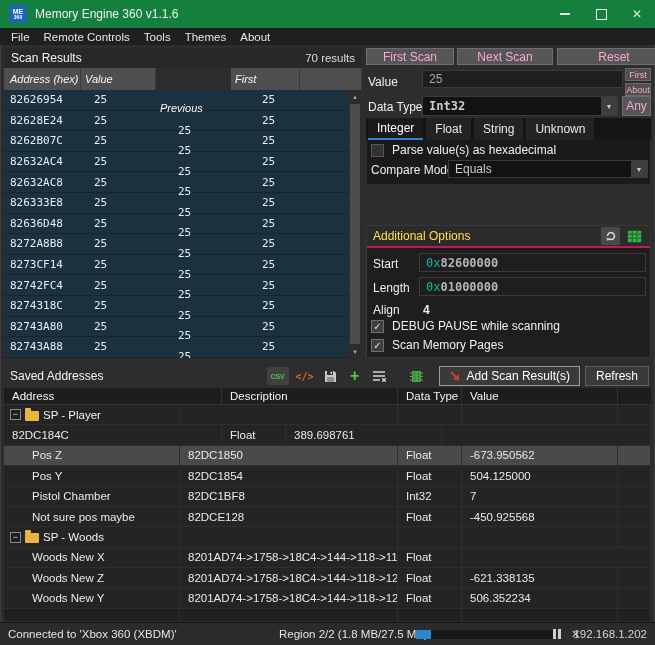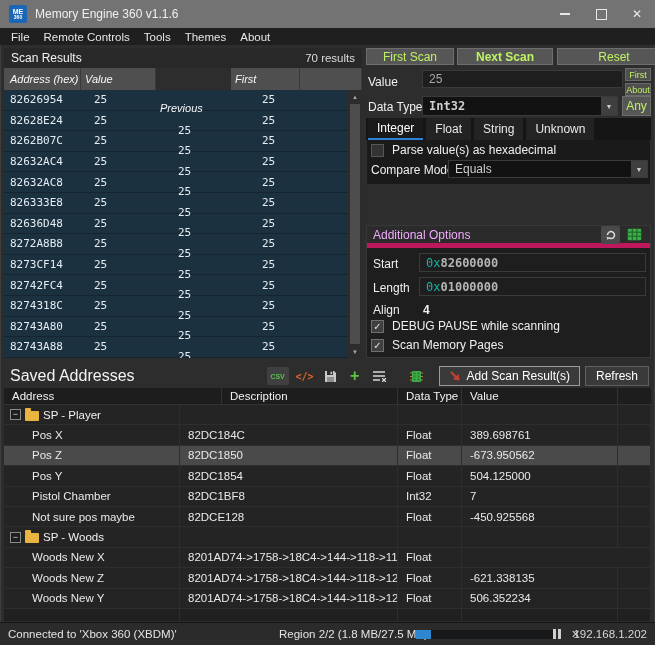--- a/index.html
+++ b/index.html
@@ -7,21 +7,21 @@
     width:655px;height:645px;position:relative;overflow:hidden;
     background:#2d2d2d;color:#eaeaea;
     font-family:"Liberation Sans",sans-serif;
     box-shadow:inset 0 0 0 1px #3d3d3d;
   }
   .abs{position:absolute;}
   .flex{display:flex;align-items:center;}
   .mono{font-family:"DejaVu Sans Mono",monospace;}
 
   
-  #titlebar{left:0;top:0;width:655px;height:28px;background:#737373;display:flex;align-items:center;}
+  #titlebar{left:0;top:0;width:655px;height:28px;background:#15803d;display:flex;align-items:center;}
   #appicon{width:18px;height:18px;margin-left:9px;background:#1b66b5;border-radius:2px;
     display:flex;flex-direction:column;align-items:center;justify-content:center;color:#fff;font-weight:bold;}
   #appicon .l1{font-size:7px;line-height:7px;}
   #appicon .l2{font-size:5px;line-height:5px;}
   #wintitle{margin-left:8px;font-size:12px;color:#f0f0f0;}
   #wincontrols{margin-left:auto;display:flex;height:28px;}
   .winbtn{width:36px;height:28px;display:flex;align-items:center;justify-content:center;color:#e8e8e8;font-size:12px;}
   .minbar{width:10px;height:1.5px;background:#e8e8e8;display:block;}
   .maxbox{width:9px;height:9px;border:1.3px solid #e8e8e8;display:block;}
 
@@ -42,44 +42,44 @@
   .scan-grid .c4,.shcell.c4{flex:1;}
   #scan-body{width:344px;height:268px;overflow:hidden;}
   .srow{display:flex;height:20.6px;background:#1b3140;border-bottom:1px solid rgba(0,0,0,0.25);box-sizing:border-box;gap:9px;}
   .scell{display:flex;align-items:center;color:#e6edf3;font-size:11px;box-sizing:border-box;font-family:"DejaVu Sans Mono",monospace;}
   #scan-scroll{position:absolute;right:0;top:42px;width:14px;height:268px;background:#2c2c2c;}
   .scroll-arrow{height:13px;display:flex;align-items:center;justify-content:center;font-size:6px;color:#a8a8a8;}
   #scan-thumb{position:absolute;left:2px;right:2px;top:14px;bottom:14px;background:#4d4d4d;}
 
   
   #controls{left:366px;top:48px;width:285px;height:314px;}
-  .btn{background:#565656;border:1px solid #6e6e6e;color:#bef264;font-size:12px;display:flex;align-items:center;justify-content:center;box-sizing:border-box;}
+  .btn{background:#565656;border:1px solid #6e6e6e;color:#f9a8d4;font-size:12px;display:flex;align-items:center;justify-content:center;box-sizing:border-box;}
   .btn-sm{font-size:9px;background:#4f4f4f;border:1px solid #6a6a6a;}
   .lbl{font-size:12px;color:#efefef;}
   .input{background:#1e1e1e;border:1px solid #3a3a3a;display:flex;align-items:center;padding-left:6px;box-sizing:border-box;font-size:12px;color:#a8a8a8;}
   .dropdown{background:#121212;border:1px solid #3a3a3a;display:flex;align-items:center;box-sizing:border-box;}
   .dd-text{flex:1;padding-left:6px;font-size:12px;color:#cfcfcf;}
   .dd-arrow{width:16px;align-self:stretch;background:#3f3f3f;display:flex;align-items:center;justify-content:center;font-size:7px;color:#cccccc;}
   #tabstrip{left:0px;top:70px;width:285px;height:22px;background:#151515;display:flex;align-items:flex-end;padding-left:2px;box-sizing:border-box;}
   .tab{height:22px;display:flex;align-items:center;padding:0 9px;font-size:12px;background:#232323;color:#e8e8e8;margin-right:3px;box-sizing:border-box;}
   .tab.active{background:#1a1a1a;border-bottom:2px solid #2f80d7;color:#ffffff;}
   #tabpanel{left:0;top:92px;width:285px;height:45px;background:#1a1a1a;border:1px solid #2e2e2e;border-top:none;box-sizing:border-box;}
   .cb{width:13px;height:13px;box-sizing:border-box;display:flex;align-items:center;justify-content:center;font-size:10px;color:#e2e2e2;}
   .cb.off{background:#333333;border:1px solid #565656;}
   .cb.on{background:#3f3f3f;border:1px solid #6f6f6f;}
   #addl{left:0;top:177px;width:285px;height:133px;background:#1e1e1e;border:1px solid #383838;box-sizing:border-box;}
-  #addl-header{height:22px;background:#2b2b2b;display:flex;align-items:center;padding:0 6px;font-size:12px;color:#f0abfc;border-bottom:5px solid #be185d;box-sizing:border-box;}
+  #addl-header{height:22px;background:#2b2b2b;display:flex;align-items:center;padding:0 6px;font-size:12px;color:#fde047;border-bottom:2px solid #be185d;box-sizing:border-box;}
   .iconbtn{width:19px;height:18px;display:flex;align-items:center;justify-content:center;background:#4a4a4a;border-radius:2px;}
   .hexpre{color:#14b8a6;}
   .hexval{color:#b5b5b5;}
 
   
   #saved{left:4px;top:364px;width:647px;height:256px;}
   #saved-toolbar{height:24px;display:flex;align-items:center;padding:0 2px 0 6px;box-sizing:border-box;}
-  #saved-title{font-size:16px;color:#f2f2f2;}
+  #saved-title{font-size:12px;color:#f2f2f2;}
   .tb-icon{height:18px;display:flex;align-items:center;justify-content:center;}
   #csv-btn{width:22px;background:#404040;border-radius:2px;color:#55c14e;font-size:7px;font-weight:bold;}
   #code-btn{width:22px;color:#d9662c;font-weight:bold;font-size:10px;font-family:"DejaVu Sans Mono",monospace;}
   #plus-btn{width:18px;color:#59c93f;font-size:16px;font-weight:bold;}
   #addscan-btn{height:20px;border:1px solid #9a9a9a;background:#3a3a3a;display:flex;align-items:center;gap:6px;padding:0 9px;font-size:12px;color:#fff;box-sizing:border-box;}
   #refresh-btn{height:20px;border:1px solid #5f5f5f;background:#3a3a3a;display:flex;align-items:center;padding:0 10px;font-size:12px;color:#fff;box-sizing:border-box;}
   #saved-header{height:16px;display:flex;background:#1d1d1d;border-bottom:1px solid #333;}
   .vhcell{display:flex;align-items:center;font-size:11.5px;color:#f2f2f2;border-right:1px solid #333;box-sizing:border-box;}
   .v0{width:176px;}.v1{width:218px;}.v2{width:64px;}.v3{width:156px;}.v4{flex:1;border-right:none;}
   .vhcell.v0{padding-left:8px;}.vhcell.v1,.vhcell.v2,.vhcell.v3{padding-left:8px;}
@@ -244,21 +244,21 @@
     </div>
   <div id="scan-scroll">
     <div class="scroll-arrow">▲</div>
     <div id="scan-thumb"></div>
     <div class="scroll-arrow abs" style="bottom:0;left:0;right:0;">▼</div>
   </div>
 </div>
 
 <div id="controls" class="abs">
   <div class="btn abs" style="left:0;top:0;width:88px;height:17px;">First Scan</div>
-  <div class="btn abs" style="left:91px;top:0;width:96px;height:17px;font-weight:bold;">Next Scan</div>
+  <div class="btn abs" style="left:91px;top:0;width:96px;height:17px;">Next Scan</div>
   <div class="btn abs" style="left:191px;top:0;width:114px;height:17px;">Reset</div>
 
   <span class="lbl abs" style="left:2px;top:27px;">Value</span>
   <div class="input abs" style="left:56px;top:22px;width:201px;height:18px;">
     <span>25</span>
   </div>
   <div class="btn btn-sm abs" style="left:259px;top:20px;width:26px;height:13px;">First</div>
   <div class="btn btn-sm abs" style="left:259px;top:35px;width:26px;height:13px;">About</div>
 
   <span class="lbl abs" style="left:2px;top:52px;">Data Type</span>
@@ -401,21 +401,20 @@
           <span class="exp">−</span>
           <span class="folder"></span>
           <span class="glabel">SP - Player</span>
         </div>
         <div class="vcell v1"></div>
         <div class="vcell v2"></div>
         <div class="vcell v3"></div>
         <div class="vcell v4"></div>
       </div>
       <div class="vrow">
-        <div class="vcell v0 itm">Pos X</div>
         <div class="vcell v1">82DC184C</div>
         <div class="vcell v2">Float</div>
         <div class="vcell v3">389.698761</div>
         <div class="vcell v4"></div>
       </div>
       <div class="vrow sel">
         <div class="vcell v0 itm">Pos Z</div>
         <div class="vcell v1">82DC1850</div>
         <div class="vcell v2">Float</div>
         <div class="vcell v3">-673.950562</div>

